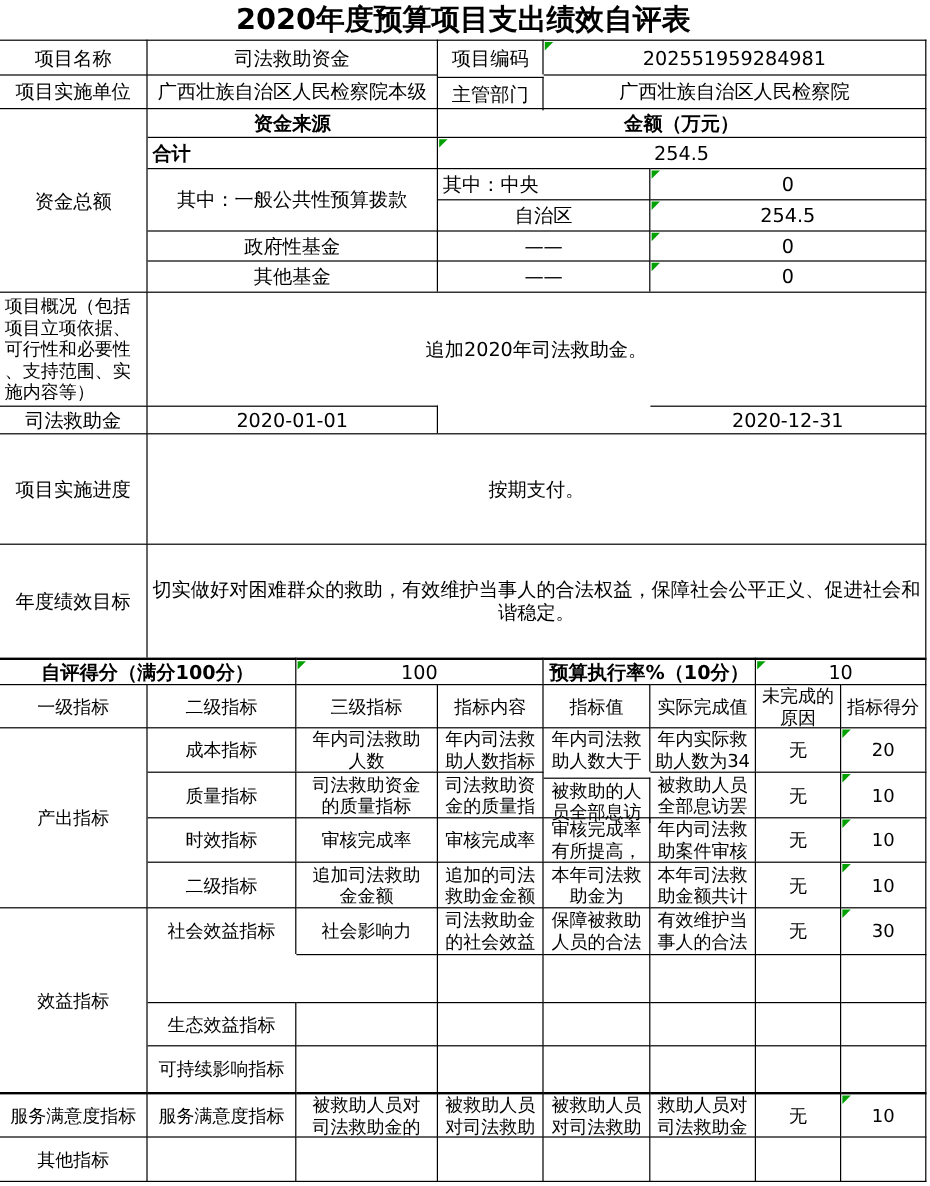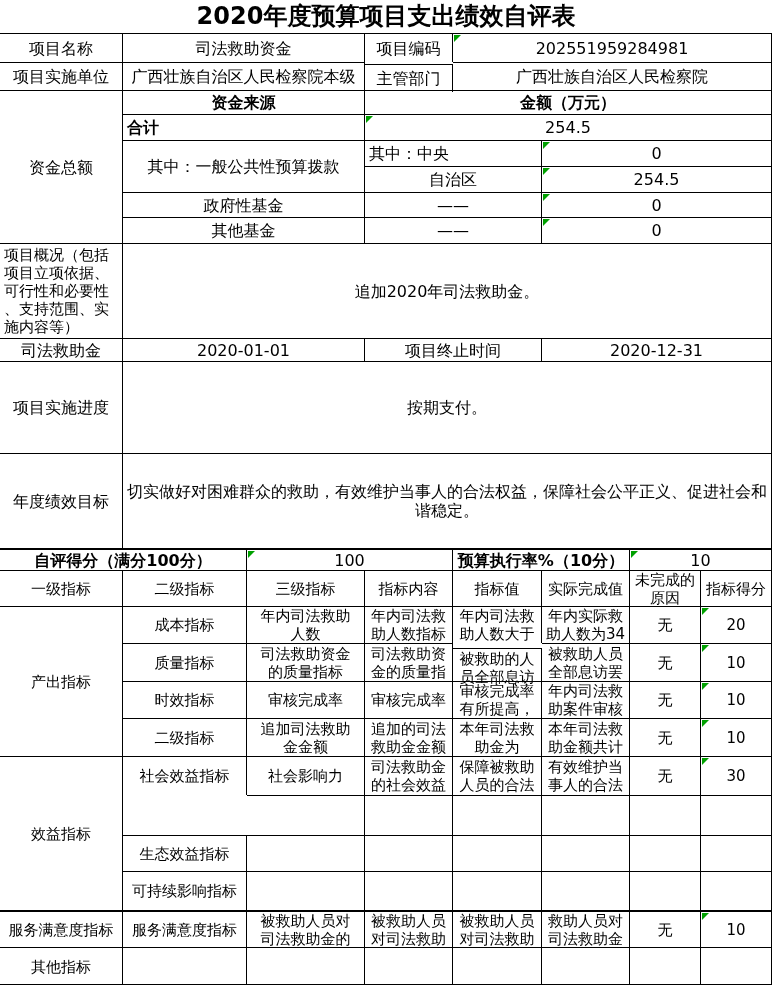--- a/index.html
+++ b/index.html
@@ -60,21 +60,20 @@
 
   <div class="cell small al" style="left:0px;top:243px;width:123px;height:95px"><span>项目概况（包括
 项目立项依据、
 可行性和必要性
 、支持范围、实
 施内容等）</span></div>
   <div class="cell" style="left:123px;top:243px;width:649px;height:95px"><span>追加2020年司法救助金。</span></div>
 
   <div class="cell" style="left:0px;top:338px;width:123px;height:23px"><span>司法救助金</span></div>
   <div class="cell" style="left:123px;top:338px;width:242px;height:23px"><span>2020-01-01</span></div>
-  <div class="cell" style="left:365px;top:338px;width:177px;height:23px"><span>项目终止时间</span></div>
   <div class="cell" style="left:542px;top:338px;width:230px;height:23px"><span>2020-12-31</span></div>
 
   <div class="cell" style="left:0px;top:361px;width:123px;height:92px"><span>项目实施进度</span></div>
   <div class="cell" style="left:123px;top:361px;width:649px;height:92px"><span>按期支付。</span></div>
 
   <div class="cell" style="left:0px;top:453px;width:123px;height:95px"><span>年度绩效目标</span></div>
   <div class="cell" style="left:123px;top:453px;width:649px;height:95px"><span>切实做好对困难群众的救助，有效维护当事人的合法权益，保障社会公平正义、促进社会和
 谐稳定。</span></div>
 
   <div class="cell tt bold" style="left:0px;top:548px;width:247px;height:22px"><span>自评得分（满分100分）</span></div>

